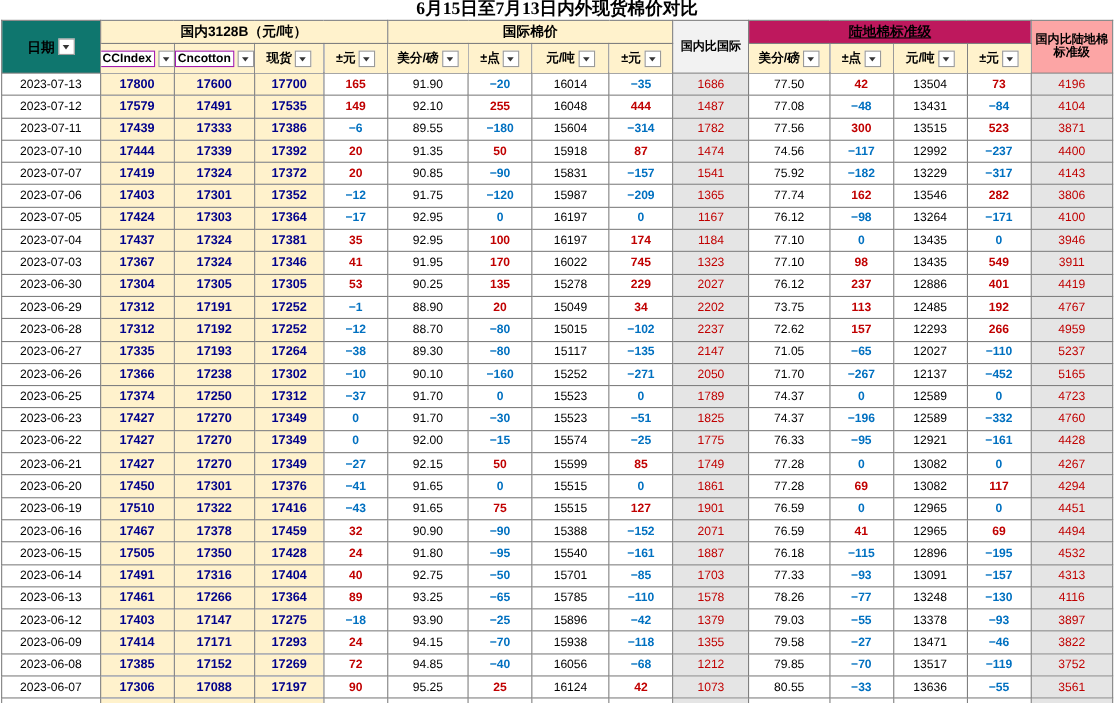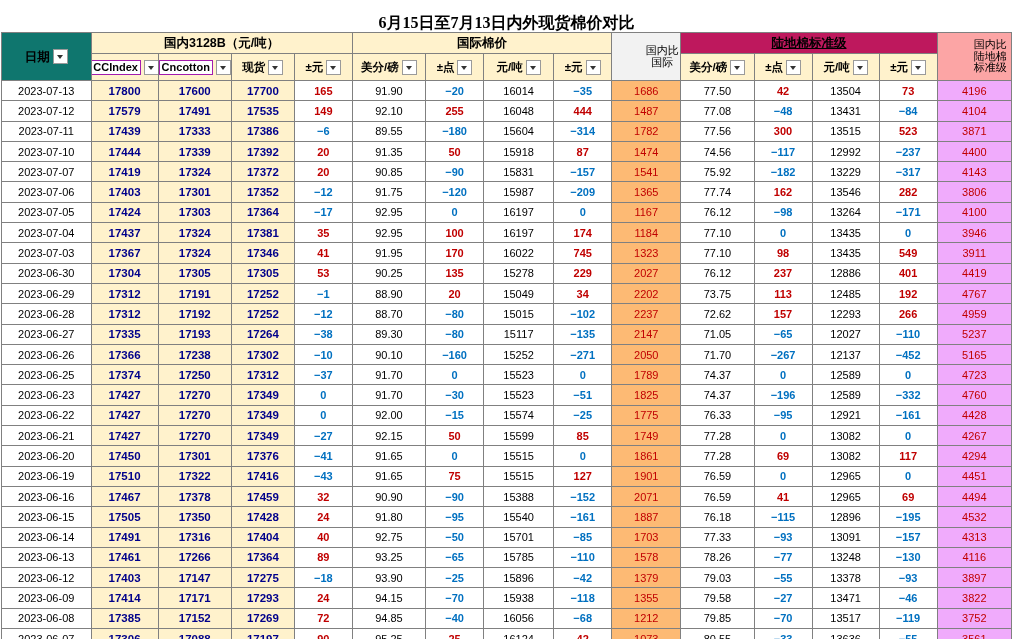--- a/index.html
+++ b/index.html
@@ -15,21 +15,21 @@
     overflow: hidden;
     background: #ffffff;
   }
   #title {
     text-align: center;
     font-family: "Liberation Serif", serif;
     font-size: 16px;
     font-weight: bold;
     color: #000000;
     line-height: 18px;
-    padding-top: 14px;
+    padding-top: 0;
     letter-spacing: 0px;
   }
   table {
     border-collapse: collapse;
     table-layout: fixed;
     width: 1011px;
     margin-left: 1px;
     font-size: 11px;
   }
   td, th {
@@ -93,49 +93,48 @@
     border: 1px solid #a21caf;
     padding: 0px 2px;
     background: #ffffff;
     font-size: 11px;
     line-height: 13px;
   }
   
   .ratio-hdr {
     font-size: 11px;
     line-height: 11.5px;
-    font-weight: normal;
+    font-weight: bold;
     color: #000000;
     padding: 0 1px;
     white-space: normal;
-    margin-left: 32px;
   }
 
   
   tr.data-row td { height: 19.3px; }
   .c-date {
     background: #ffffff;
     color: #000000;
     font-size: 11px;
   }
   .c-bold-blue {
     background: #fff2cc;
     color: #00008b;
     font-weight: bold;
     font-size: 11.5px;
   }
   .c-delta { background: #ffffff; font-weight: bold; font-size: 11px; }
   .c-plain { background: #ffffff; color: #000000; font-size: 11px; }
   .c-ratio-d {
-    background: #fdba74;
+    background: #e5e5e5;
     color: #c00000;
     font-size: 11px;
   }
   .c-ratio-l {
-    background: #f0abfc;
+    background: #e5e5e5;
     color: #c00000;
     font-size: 11px;
   }
   .pos { color: #c00000; }
   .neg { color: #0070c0; }
 </style>
 </head>
 <body>
 
 <div id="page">

